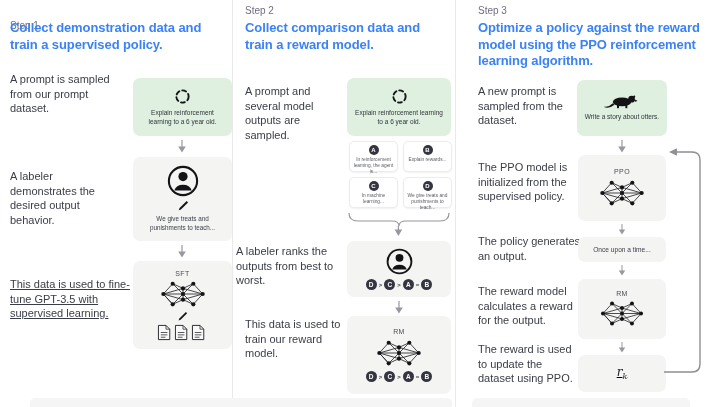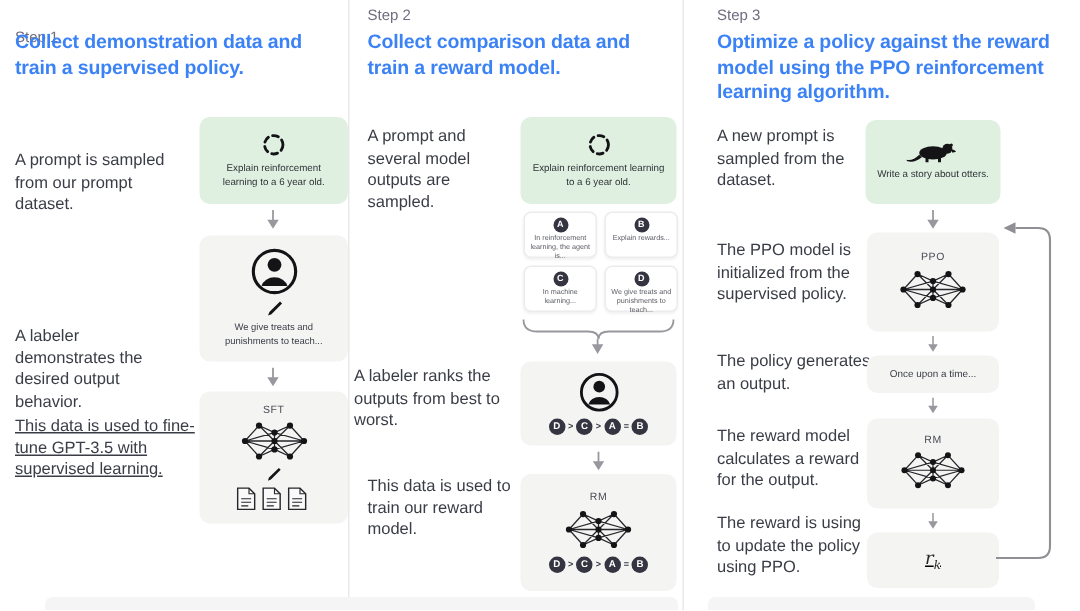--- a/index.html
+++ b/index.html
@@ -41,22 +41,22 @@
 
 <div class="canvas">
 
   <div class="divider" style="left:232px;"></div>
   <div class="divider" style="left:455px;"></div>
 
   <section>
     <div class="step-label" style="left:10px; top:20px;">Step 1</div>
     <h2 class="panel-title" style="left:10px; top:20px; width:212px;">Collect demonstration data and train a supervised policy.</h2>
 
-    <p class="side-label" style="left:10px; top:100px; width:112px;">A prompt is sampled from our prompt dataset.</p>
-    <p class="side-label" style="left:10px; top:169px; width:112px;margin-top:48px;">A labeler demonstrates the desired output behavior.</p>
+    <p class="side-label" style="left:10px; top:72px; width:112px;">A prompt is sampled from our prompt dataset.</p>
+    <p class="side-label" style="left:10px; top:169px; width:112px;">A labeler demonstrates the desired output behavior.</p>
     <p class="side-label" style="left:10px; top:277px; width:120px;text-decoration:underline;">This data is used to fine-tune GPT-3.5 with supervised learning.</p>
 
     <div class="gbox" style="left:133px; top:78px; width:99px; height:58px;">
       <span>
         <svg width="17" height="17" viewBox="0 0 18 18">
             <circle cx="9" cy="9" r="6.5" fill="none" stroke="#141417" stroke-width="2" stroke-dasharray="4.2 3.2" stroke-linecap="round"></circle>
           </svg>
       </span>
       <span class="g-text">Explain reinforcement learning to a 6 year old.</span>
     </div>
@@ -221,21 +221,21 @@
   </section>
 
   <section>
     <div class="step-label" style="left:478px; top:5px;">Step 3</div>
     <h2 class="panel-title" style="left:478px; top:20px; width:230px;">Optimize a policy against the reward model using the PPO reinforcement learning algorithm.</h2>
 
     <p class="side-label" style="left:478px; top:84px; width:100px;">A new prompt is sampled from the dataset.</p>
     <p class="side-label" style="left:478px; top:160px; width:106px;">The PPO model is initialized from the supervised policy.</p>
     <p class="side-label" style="left:478px; top:234px; width:106px;">The policy generates an output.</p>
     <p class="side-label" style="left:478px; top:284px; width:106px;">The reward model calculates a reward for the output.</p>
-    <p class="side-label" style="left:478px; top:342px; width:102px;">The reward is using to update the policy using PPO.</p>
+    <p class="side-label" style="left:478px; top:342px; width:102px;">The reward is used to update the dataset using PPO.</p>
 
     <div class="gbox" style="left:577px; top:80px; width:90px; height:56px;">
       <span>
         <svg width="38" height="15" viewBox="0 0 44 18">
           <g fill="#141417">
             <path d="M1,15 Q6,16 11,11 L13,13 Q7,18 1,16 z"></path>
             <ellipse cx="22" cy="9.5" rx="11" ry="5.3"></ellipse>
             <circle cx="33.5" cy="6.2" r="4"></circle>
             <circle cx="36.6" cy="3.2" r="1.3"></circle>
             <path d="M36.5,6.5 q3,0.2 4,2 l-3,0.8 z"></path>

